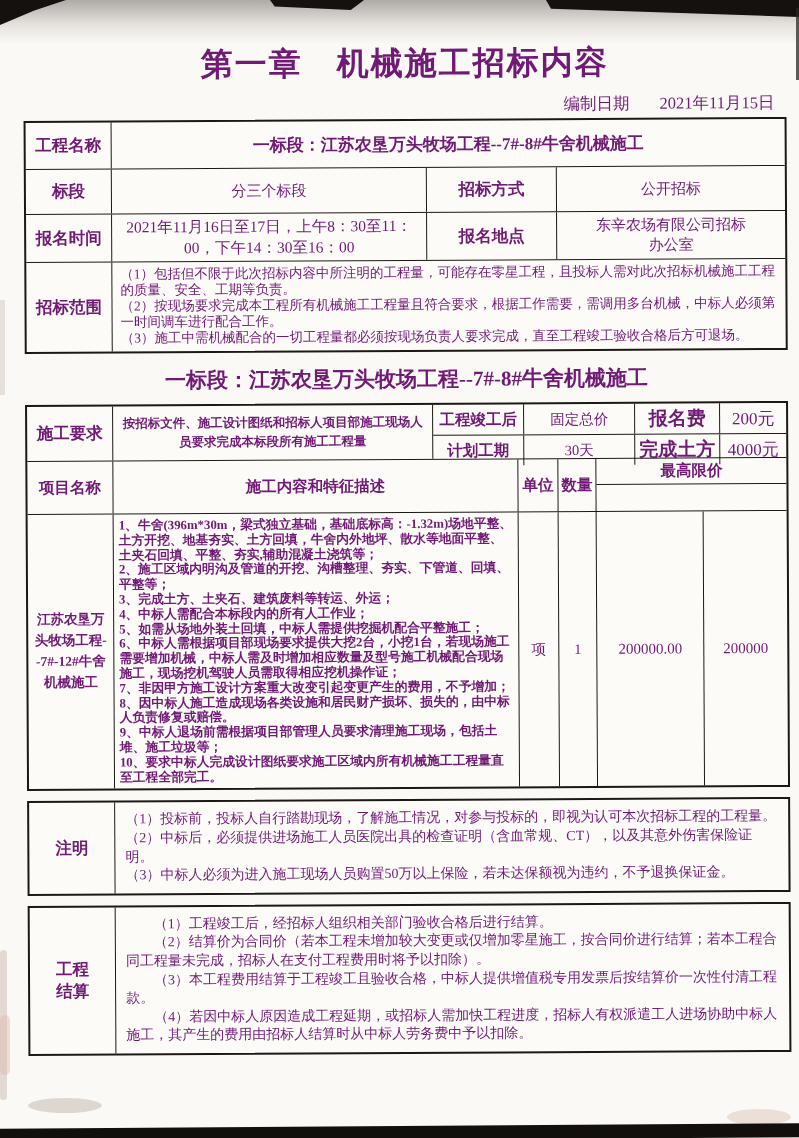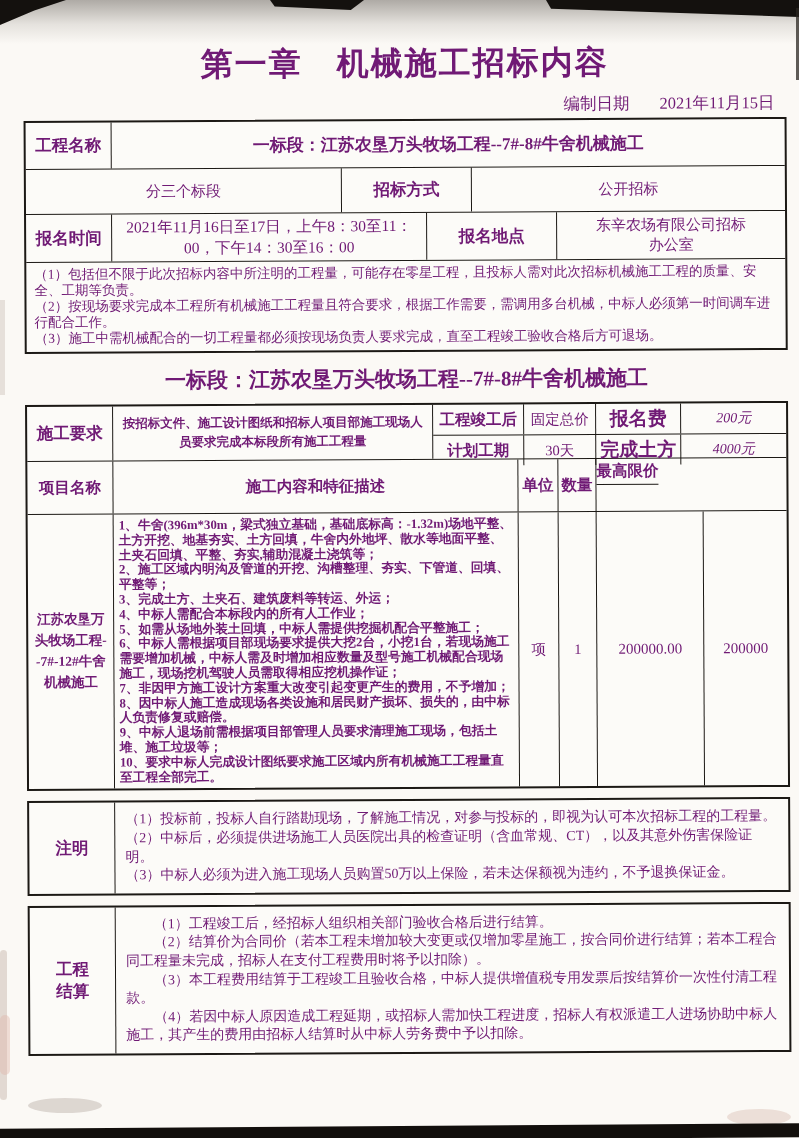--- a/index.html
+++ b/index.html
@@ -60,29 +60,29 @@
   .scopecell{display:block;flex:1;text-align:left;padding:4px 8px 5px;
     font-size:13.5px;line-height:16px;}
 
   
   .rowA{height:54px;}
   .reqtext{width:320px;flex:none;font-weight:bold;font-size:12.5px;line-height:1.5;padding:0 4px;}
   .subgrid{flex:1;display:flex;flex-direction:column;border-left:1.6px solid #1c1915;}
   .sgrow{display:flex;flex:1;}
   .sgrow + .sgrow{border-top:1.6px solid #1c1915;}
   .sg-lab{width:90px;flex:none;font-weight:bold;font-size:15.5px;}
-  .sg-val{width:72px;flex:none;font-size:14.5px;}
+  .sg-val{width:111px;flex:none;font-size:14.5px;}
   .sg-fee{width:85px;flex:none;font-weight:bold;font-size:19px;padding:2px 1px;}
-  .sg-feeval{flex:1;font-size:14px;font-style:italic;}
+  .sg-feeval{flex:1;font-size:17px;}
   .rowB{height:52px;}
   .hd{font-weight:bold;font-size:15.5px;}
   .c-desc{width:405px;flex:none;}
   .c-unit{width:40px;flex:none;padding:2px 1px;}
   .c-qty{width:38px;flex:none;padding:2px 1px;}
-  .mpgroup{flex:1;display:flex;flex-direction:row;border-left:1.6px solid #1c1915;}
+  .mpgroup{flex:1;display:flex;flex-direction:column;border-left:1.6px solid #1c1915;}
   .mp-top{height:25px;display:flex;align-items:center;justify-content:center;
     border-bottom:1.6px solid #1c1915;font-weight:bold;font-size:15.5px;}
   .mp-bot{flex:1;display:flex;}
   .mp-bot .cell{font-weight:bold;font-size:13px;}
   .c-price{width:107px;flex:none;}
   .c-amt{flex:1;}
   .rowC{min-height:247px;}
   .itemname{font-weight:bold;font-size:13.5px;line-height:1.55;padding:2px 3px;}
   .desccell{display:block;text-align:left;padding:4px 5px;
     font-size:12.8px;line-height:14.8px;font-weight:bold;}
@@ -107,32 +107,34 @@
       <div class="dateline">
         <span class="dl-lbl">编制日期</span><span>2021年11月15日</span>
       </div>
 
       <div class="tbl">
         <div class="row h46">
           <div class="cell w-lab lab">工程名称</div>
           <div class="cell bold17" style="flex:1">一标段：江苏农垦万头牧场工程--7#-8#牛舍机械施工</div>
         </div>
         <div class="row h44">
+          <div class="cell w-lab lab">标段</div>
           <div class="cell t1-c2 v15">分三个标段</div>
           <div class="cell t1-c3 lab">招标方式</div>
           <div class="cell t1-c4 v15">公开招标</div>
         </div>
         <div class="row h47">
           <div class="cell w-lab lab">报名时间</div>
           <div class="cell t1-c2 v15" style="font-size:15.5px;line-height:1.35;">2021年11月16日至17日，上午8：30至11：00，下午14：30至16：00</div>
           <div class="cell t1-c3 lab">报名地点</div>
           <div class="cell t1-c4 v15 prewrap" style="line-height:1.3;">东辛农场有限公司招标
 办公室</div>
         </div>
         <div class="row">
+          <div class="cell w-lab lab">招标范围</div>
           <div class="cell scopecell">
             <div>（1）包括但不限于此次招标内容中所注明的工程量，可能存在零星工程，且投标人需对此次招标机械施工工程的质量、安全、工期等负责。</div>
             <div>（2）按现场要求完成本工程所有机械施工工程量且符合要求，根据工作需要，需调用多台机械，中标人必须第一时间调车进行配合工作。</div>
             <div>（3）施工中需机械配合的一切工程量都必须按现场负责人要求完成，直至工程竣工验收合格后方可退场。</div>
           </div>
         </div>
       </div>
 
       <div class="subtitle">一标段：江苏农垦万头牧场工程--7#-8#牛舍机械施工</div>
 

